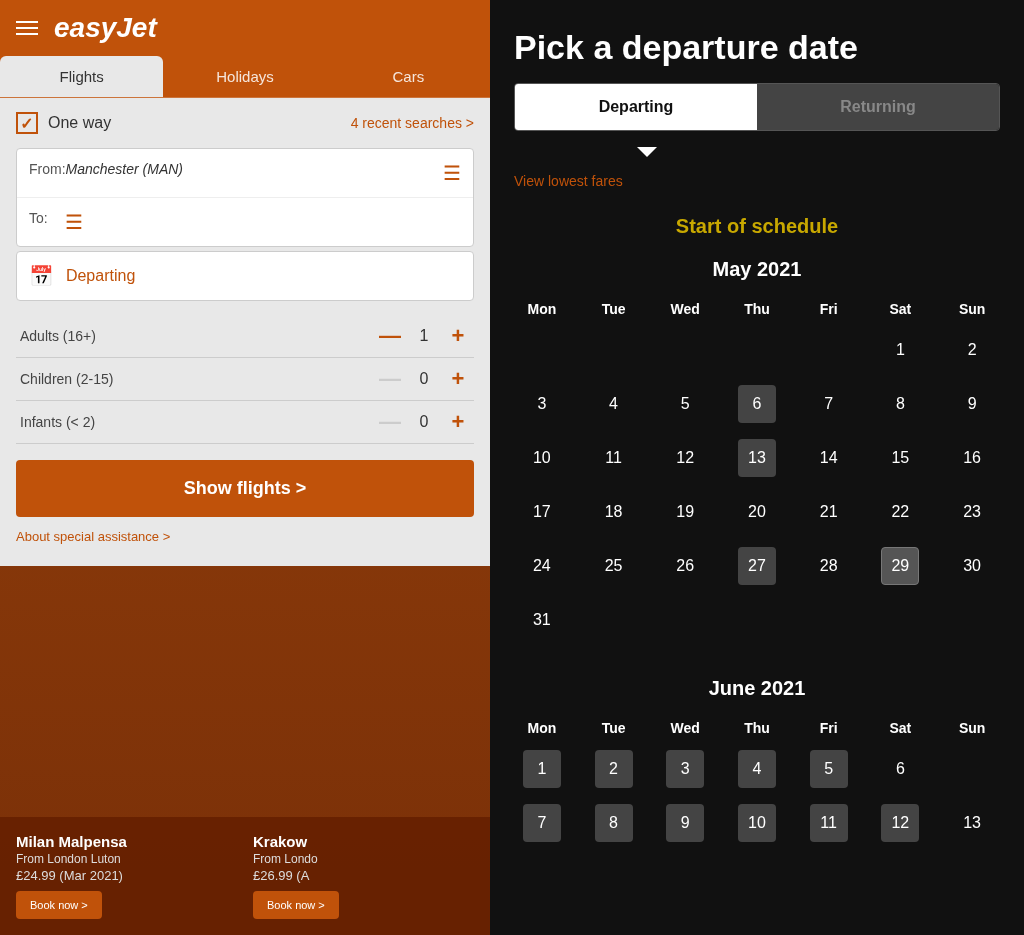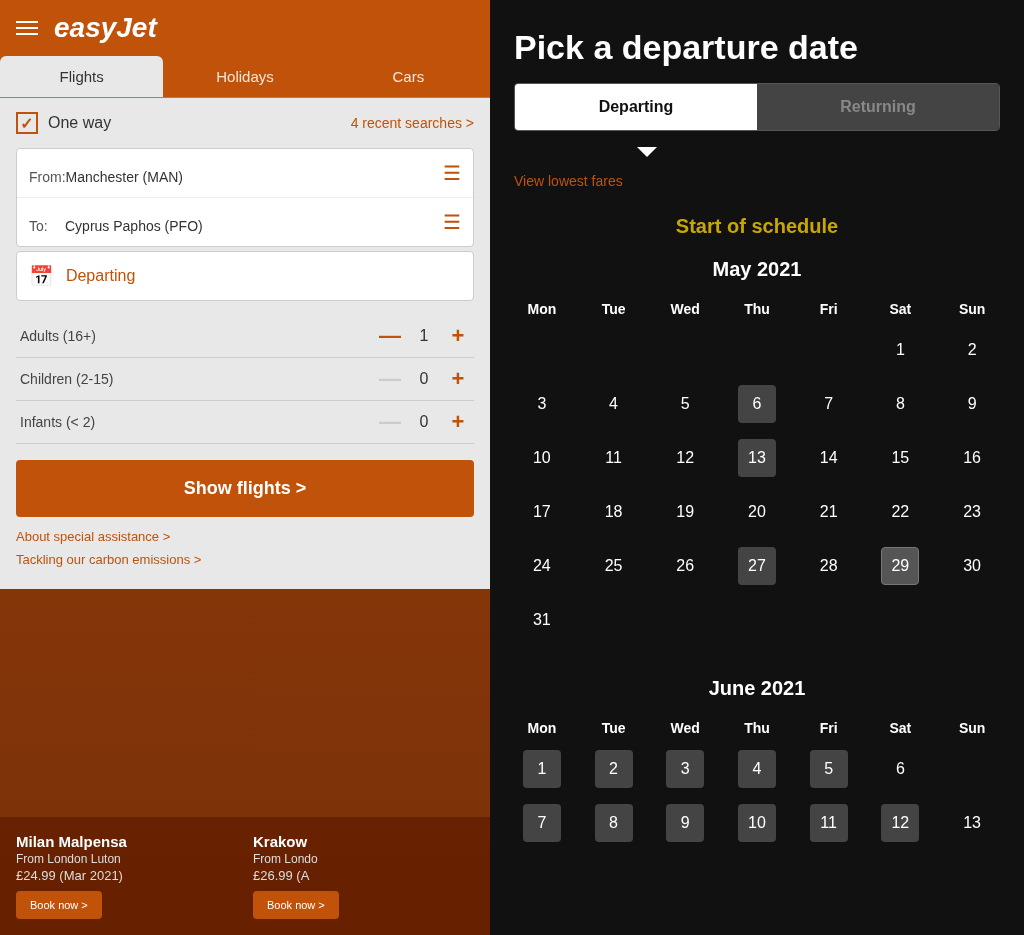--- a/index.html
+++ b/index.html
@@ -90,27 +90,27 @@
 
     .input-group {
       background: white;
       border: 1px solid #ccc;
       border-radius: 4px;
       margin-bottom: 4px;
       overflow: hidden;
     }
     .input-row {
       display: flex;
-      align-items: flex-end;
+      align-items: flex-start;
       padding: 12px 12px;
       border-bottom: 1px solid #eee;
     }
     .input-row:last-child { border-bottom: none; }
     .input-label { font-size: 14px; color: #555; min-width: 36px; }
-    .input-value { font-size: 14px; color: #333; flex: 1; }
+    .input-value { font-size: 14px; color: #333; flex: 1; font-style: italic; }
     .list-icon { color: #c0520a; font-size: 20px; cursor: pointer; }
 
     .departing-row {
       display: flex;
       align-items: center;
       gap: 12px;
       background: white;
       border: 1px solid #ccc;
       border-radius: 4px;
       padding: 12px 12px;
@@ -357,21 +357,20 @@
 
       
       <div class="input-group">
         <div class="input-row">
           <span class="input-label">From: </span>
           <span class="input-value">Manchester (MAN)</span>
           <span class="list-icon">☰</span>
         </div>
         <div class="input-row">
           <span class="input-label">To: </span>
-          <span class="input-value">Cyprus Paphos (PFO)</span>
           <span class="list-icon">☰</span>
         </div>
       </div>
 
       
       <div class="departing-row">
         <span class="calendar-icon">📅</span>
         <span class="departing-text">Departing</span>
       </div>
 
@@ -402,21 +401,20 @@
           <span class="counter-btn disabled">—</span>
           <span class="counter-val">0</span>
           <span class="counter-btn">+</span>
         </div>
       </div>
 
       
       <button class="show-flights-btn">Show flights &gt;</button>
 
       <span class="link-text">About special assistance &gt;</span>
-      <span class="link-text">Tackling our carbon emissions &gt;</span>
     </div>
   </div>
 
   <div class="deals-section">
     <div class="deal-card">
       <div class="deal-title">Milan Malpensa</div>
       <div class="deal-from">From London Luton</div>
       <div class="deal-price">£24.99 (Mar 2021)</div>
       <button class="deal-btn">Book now &gt;</button>
     </div>

